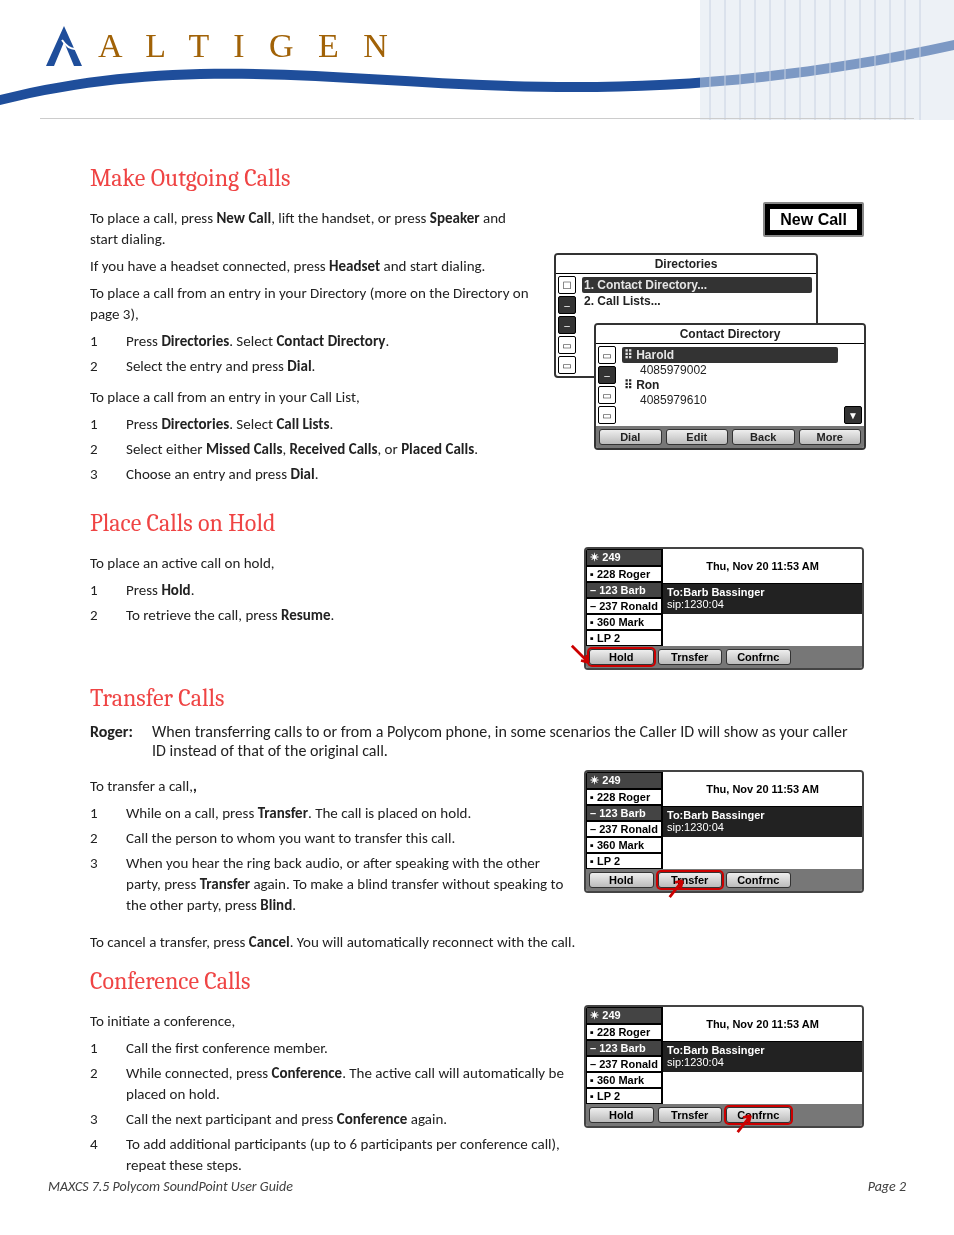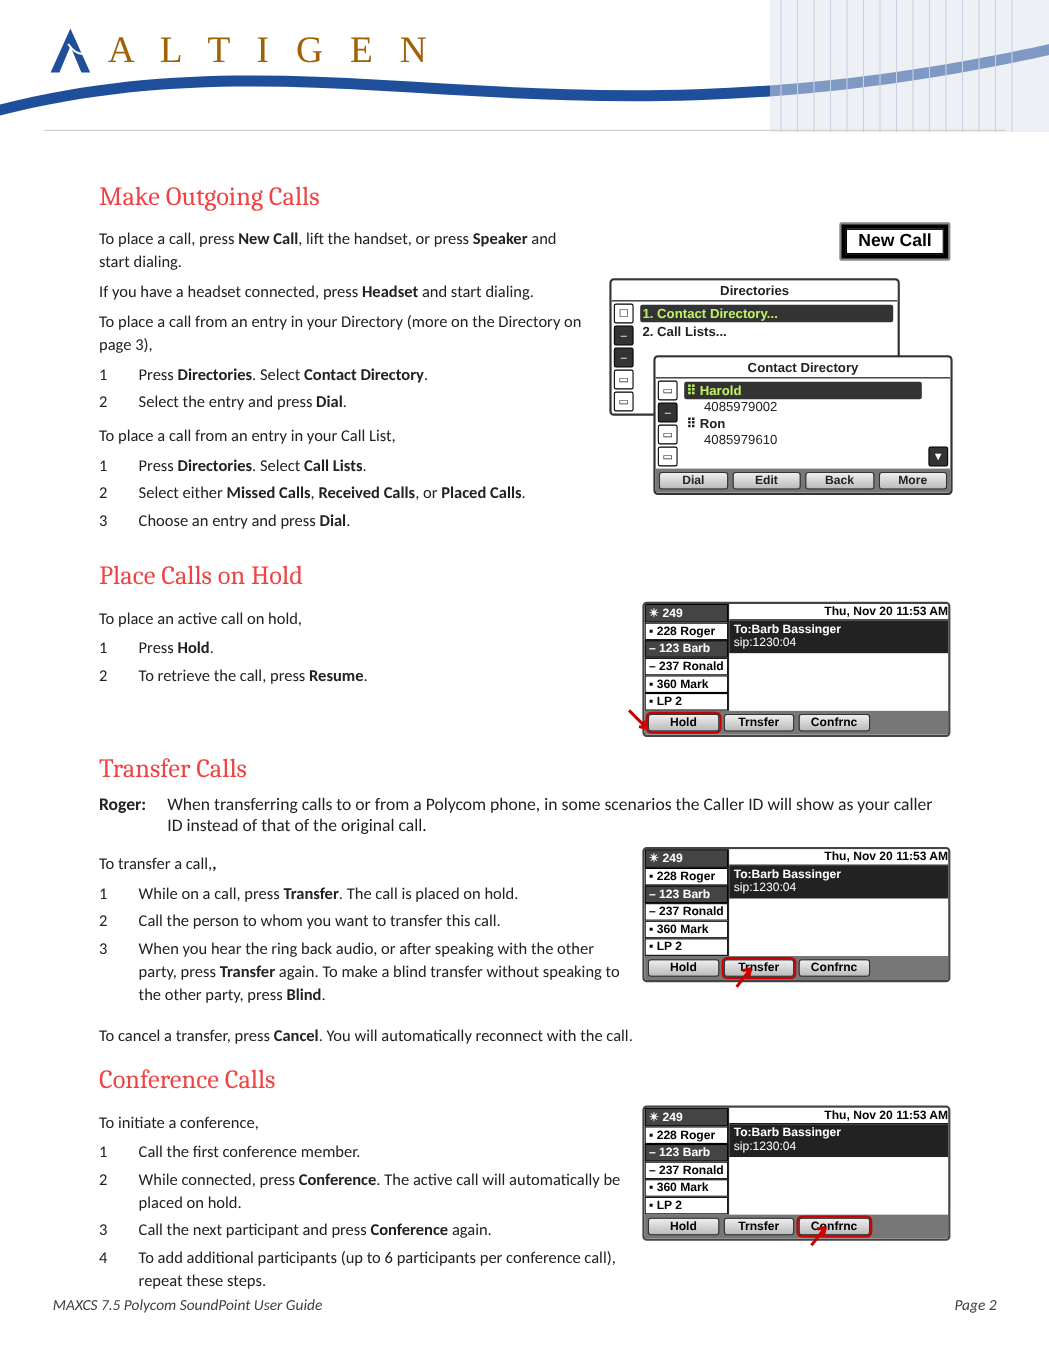--- a/index.html
+++ b/index.html
@@ -179,23 +179,23 @@
   .call-status .sidebar .row.sel { background:#444;color:#fff; }
   .call-status .main {
     flex:1;
     border-left:1px solid #000;
     display:flex;
     flex-direction:column;
   }
   .call-status .timebar {
     background:#fff;
     border-bottom:1px solid #000;
-    text-align:right;
+    text-align:center;
     font-weight:700;
-    padding:1px 0;
+    padding:11px 0;
   }
   .call-status .info {
     background:#222;color:#fff;
     padding:2px 4px;
     font-weight:700;
     min-height:26px;
   }
   .call-status .info .line2 {
     display:flex;font-weight:400;
   }
@@ -226,21 +226,21 @@
   }
   .dir-list {
     flex:1;
     padding:3px 4px;
   }
   .dir-list .item {
     padding:1px 2px;
     font-weight:700;
   }
   .dir-list .item.sel {
-    background:#333;color:#bef264;
+    background:#333;color:#e5e5e5;
     border-radius:2px;
   }
   .dir-list .sub {
     font-weight:400;
     padding-left:18px;
   }
   .scroll-down {
     width:16px;height:16px;
     background:#333;color:#fff;
     border:1px solid #000;

